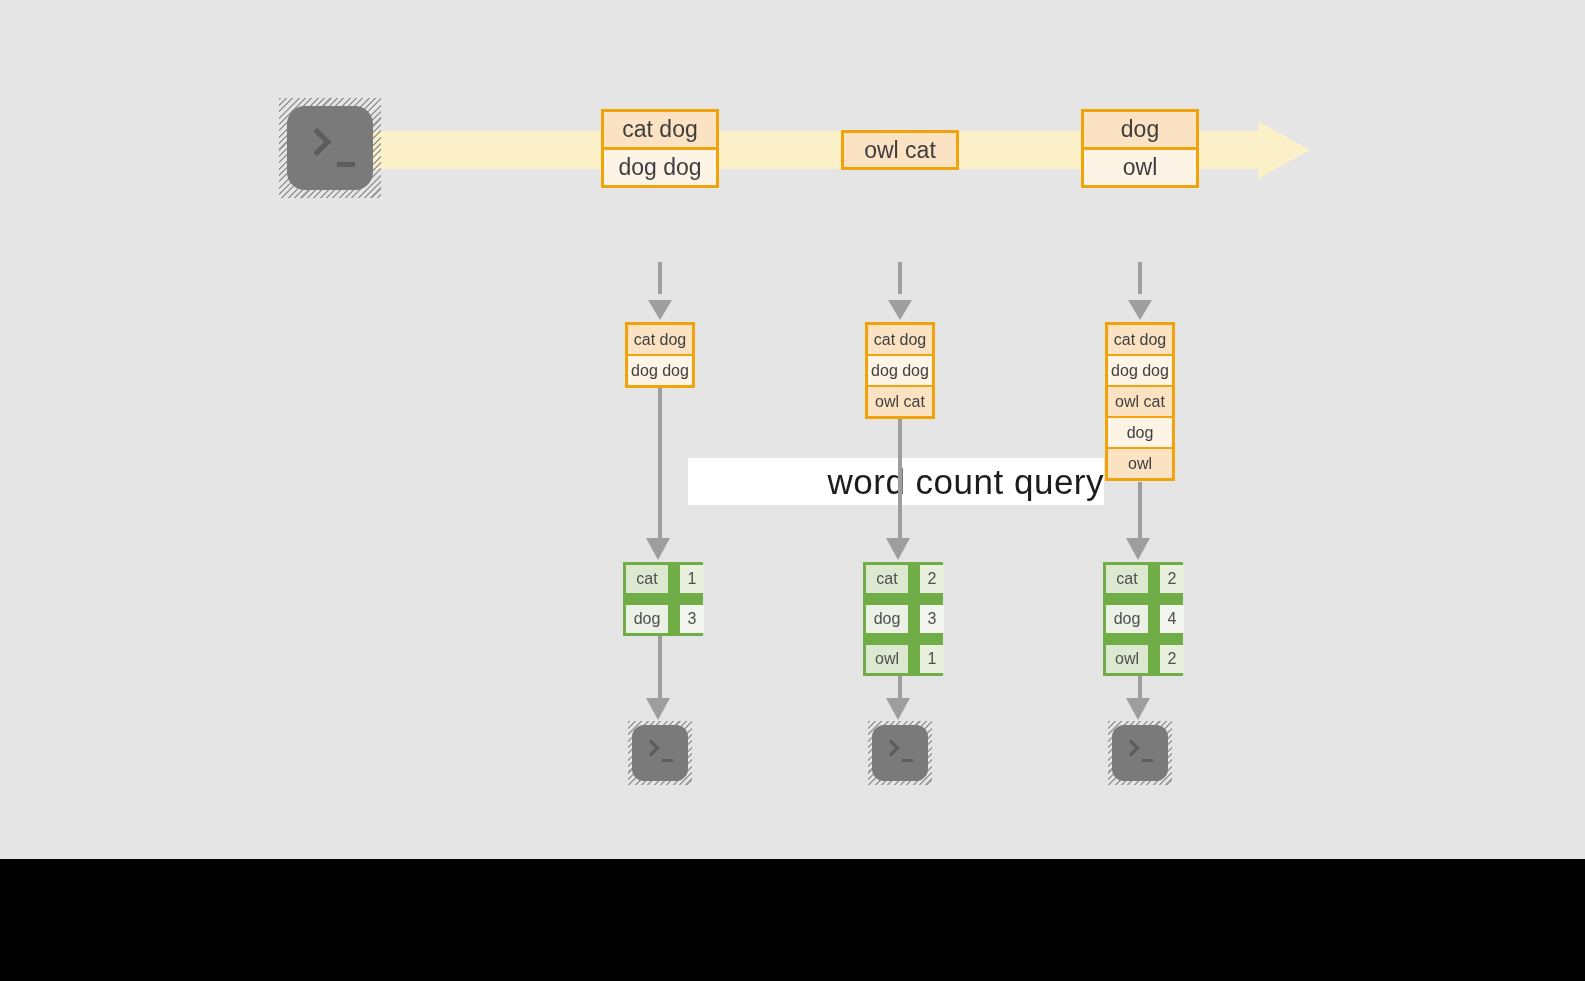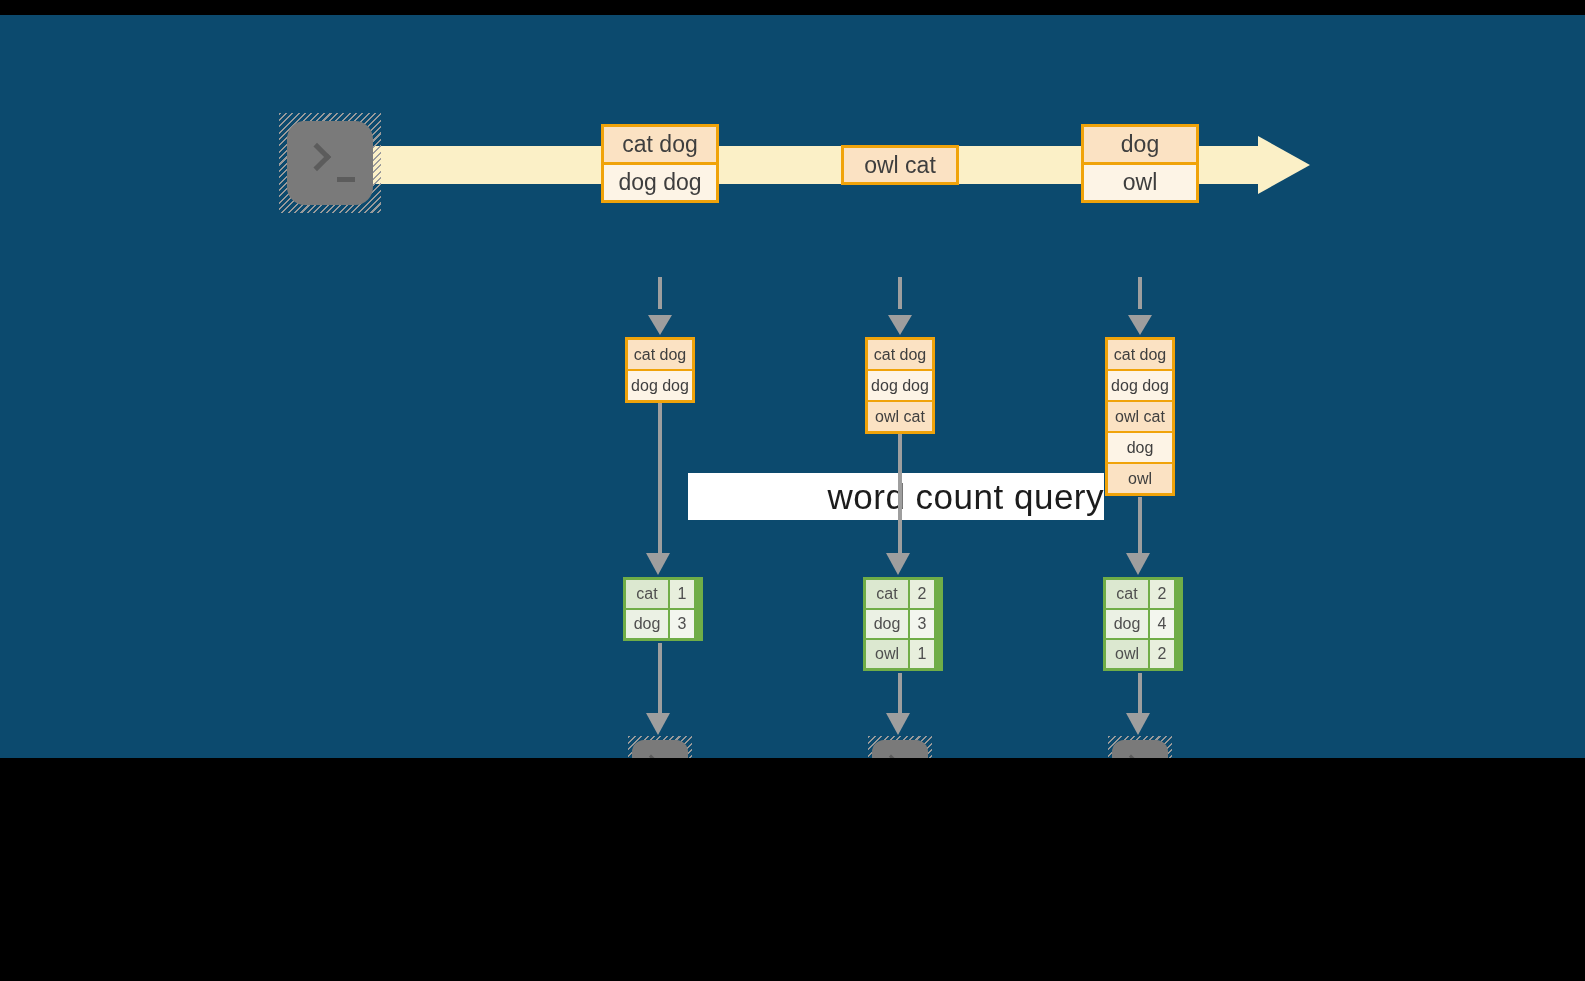--- a/index.html
+++ b/index.html
@@ -1,18 +1,18 @@
 <!DOCTYPE html>
 <html><head>
 <meta charset="utf-8">
 <style>
   html,body { margin:0; padding:0; background:#000; }
   .canvas {
-    position:relative; width:1585px; height:743px; background:#0c4a6e;
-    font-family:"Liberation Sans", sans-serif; overflow:hidden;margin-top:15px;
+    position:relative; width:1585px; height:859px; background:#e5e5e5;
+    font-family:"Liberation Sans", sans-serif; overflow:hidden;
   }
   
   .stream-band { position:absolute; left:372px; top:131px; width:886px; height:38px; background:#fbf0c7; z-index:0; }
   .stream-head { position:absolute; left:1258px; top:121px; width:0; height:0;
     border-left:52px solid #fbf0c7; border-top:29px solid transparent; border-bottom:29px solid transparent; z-index:0; }
   
   .msgbox { position:absolute; width:112px; border:3px solid #f0a30a; z-index:3; }
   .msgbox .cell { height:35px; line-height:35px; text-align:center; font-size:23px; color:#3e3e3e; }
   .msgbox .cell + .cell { border-top:3px solid #f0a30a; }
   .msgbox .cell.dark { background:#fbe2c3; }
@@ -28,21 +28,21 @@
   .vline { position:absolute; width:4px; background:#9e9e9e; z-index:2; }
   .vhead { position:absolute; width:0; height:0; border-left:12px solid transparent;
     border-right:12px solid transparent; border-top:22px solid #9e9e9e; z-index:2; }
   .vhead.short { border-top-width:20px; }
   
   .banner { position:absolute; left:688px; top:458px; width:416px; height:47px; background:#ffffff; z-index:1;
     display:flex; align-items:center; justify-content:flex-end; }
   .banner span { font-size:35px; font-weight:300; color:#1c1c1c; letter-spacing:0.5px; }
   
   .counts { position:absolute; width:74px; background:#70ad47; padding:0; z-index:3;
-    display:grid; grid-template-columns:42px 24px; gap:2px; border:3px solid #70ad47; }
+    display:grid; grid-template-columns:42px 24px; gap:12px; border:3px solid #70ad47; }
   .counts .c { height:28px; line-height:28px; text-align:center; font-size:16px; color:#4f4f4f; }
   .counts .r1l, .counts .r3l { background:#dce8d0; }
   .counts .r1n, .counts .r3n { background:#e8efdd; }
   .counts .r2l { background:#ebf1e4; }
   .counts .r2n { background:#f3f6ee; }
   
   .term { position:absolute; z-index:4;
     background:repeating-linear-gradient(135deg, #9a9a9a 0 1.5px, transparent 1.5px 4.5px); }
   .term .body { position:absolute; background:#7a7a7a; }
   .term.big { left:279px; top:98px; width:102px; height:100px; }

